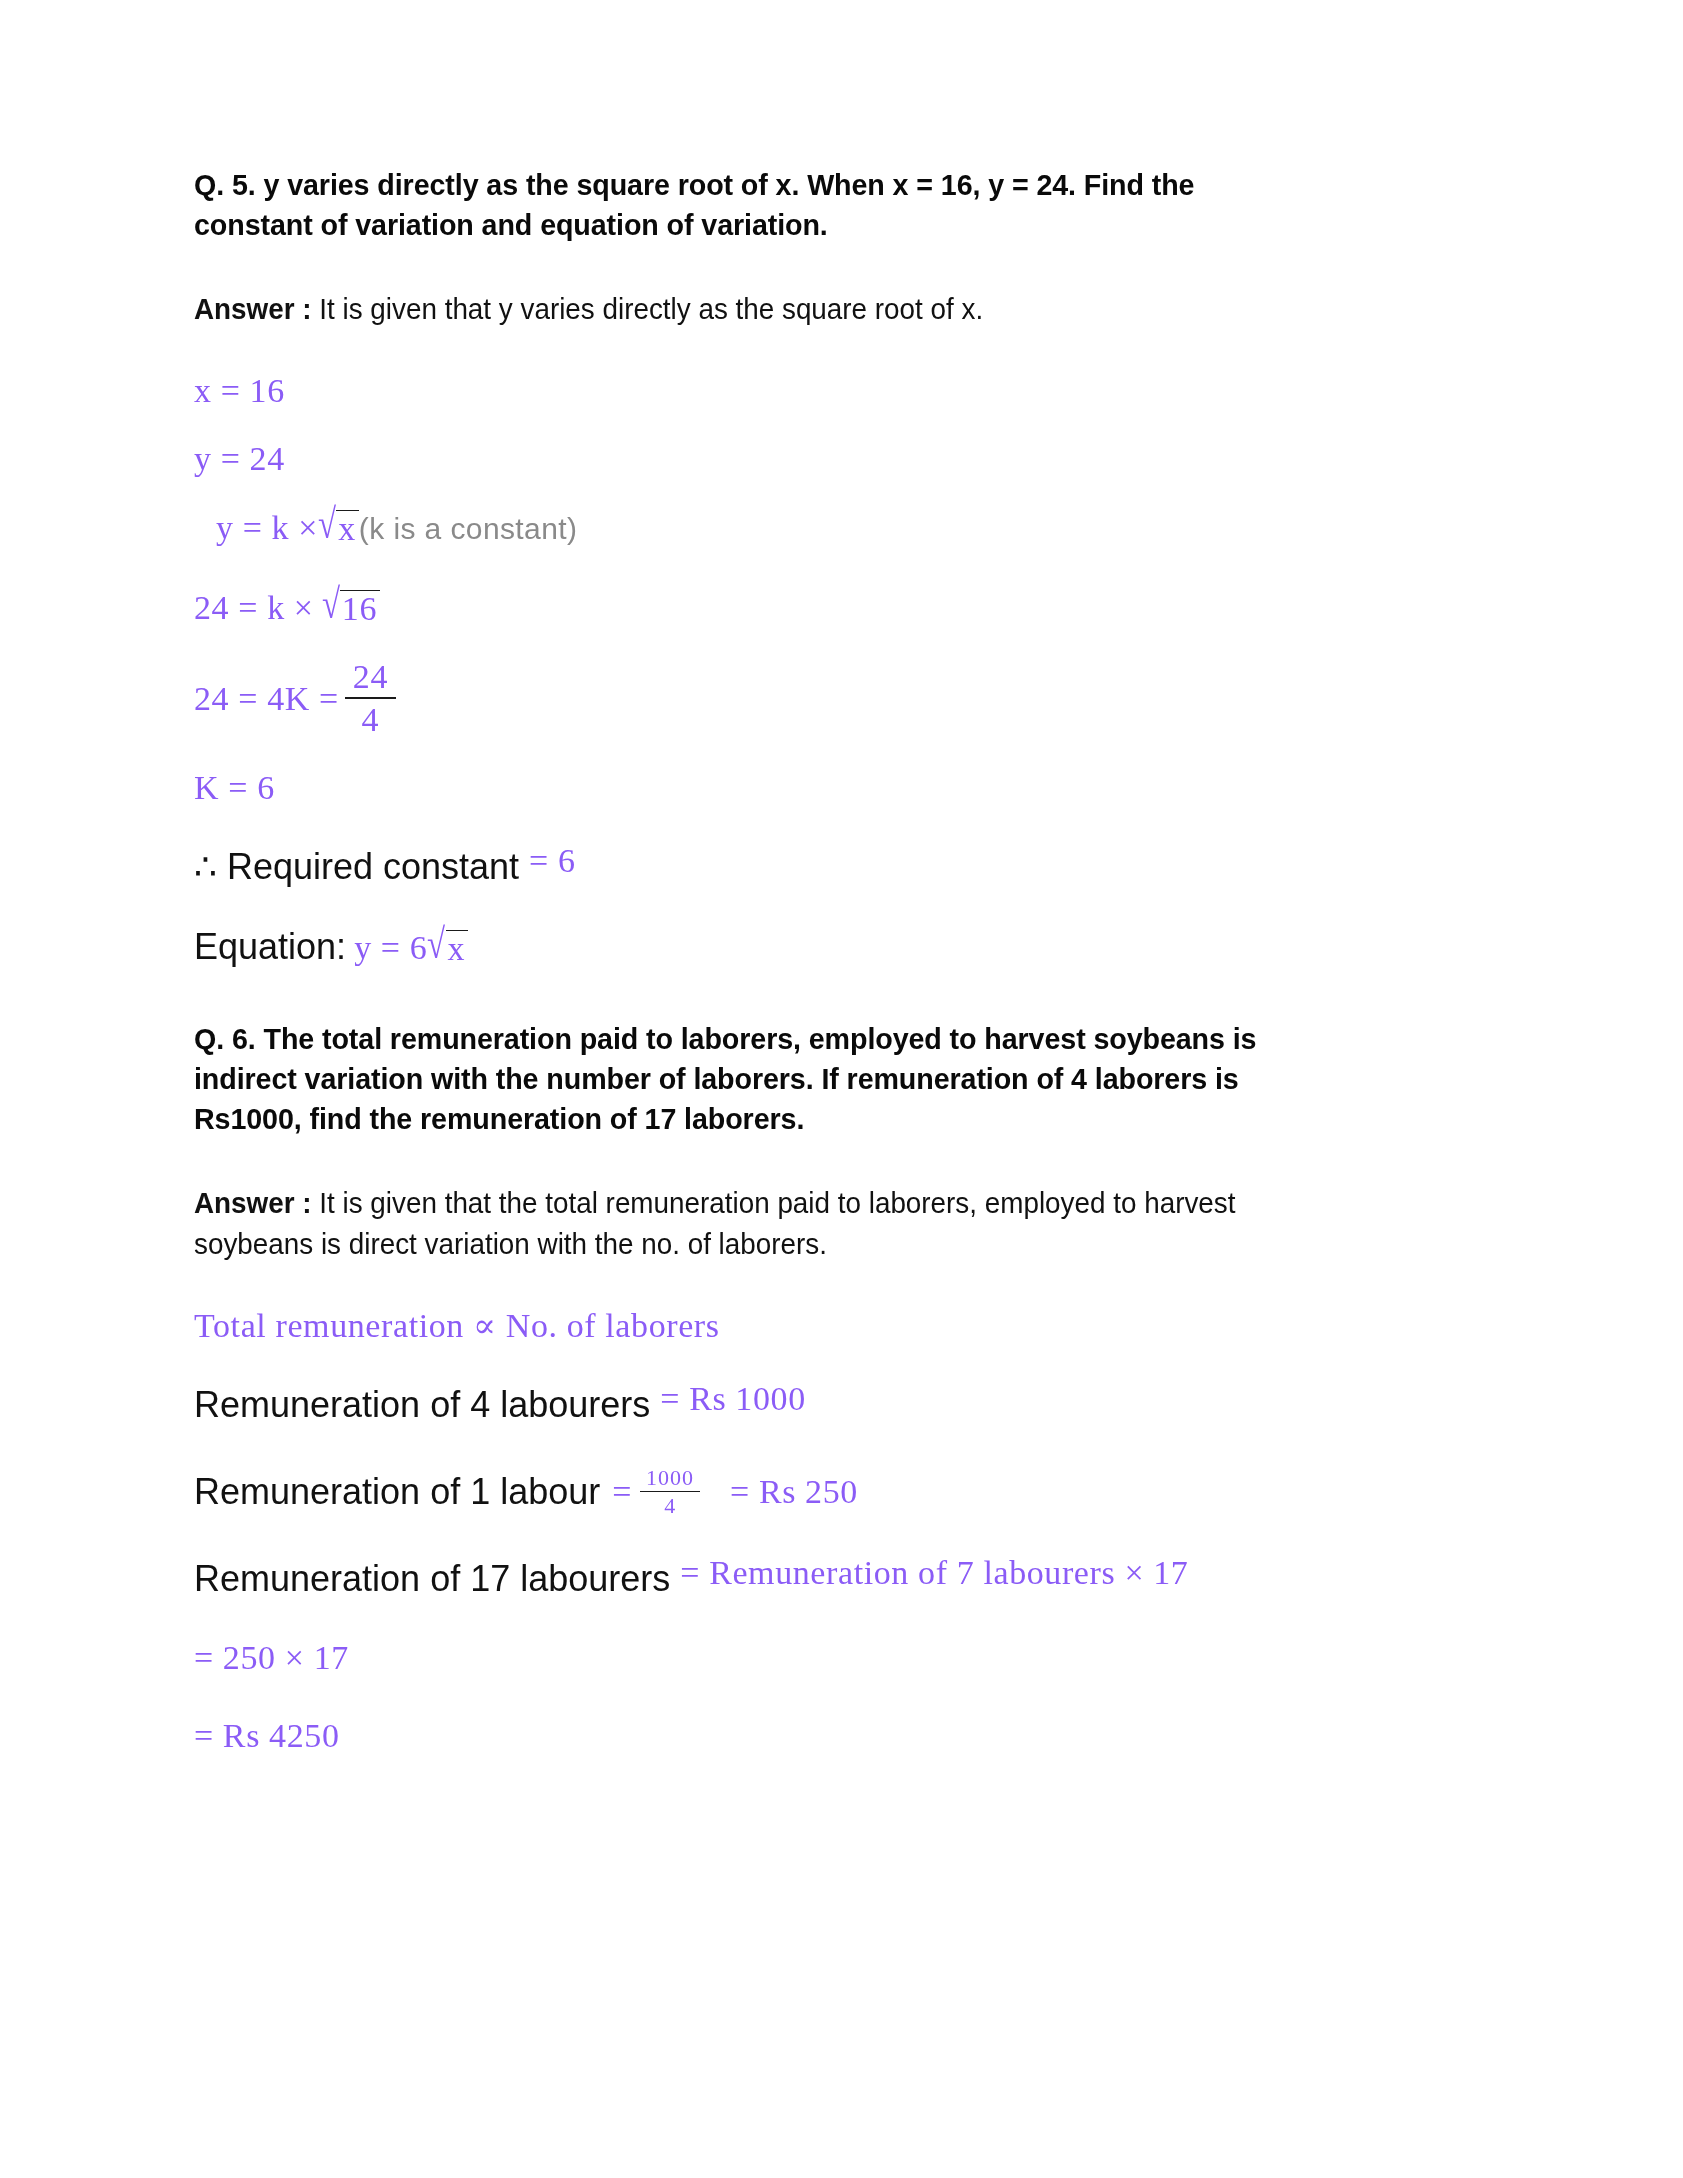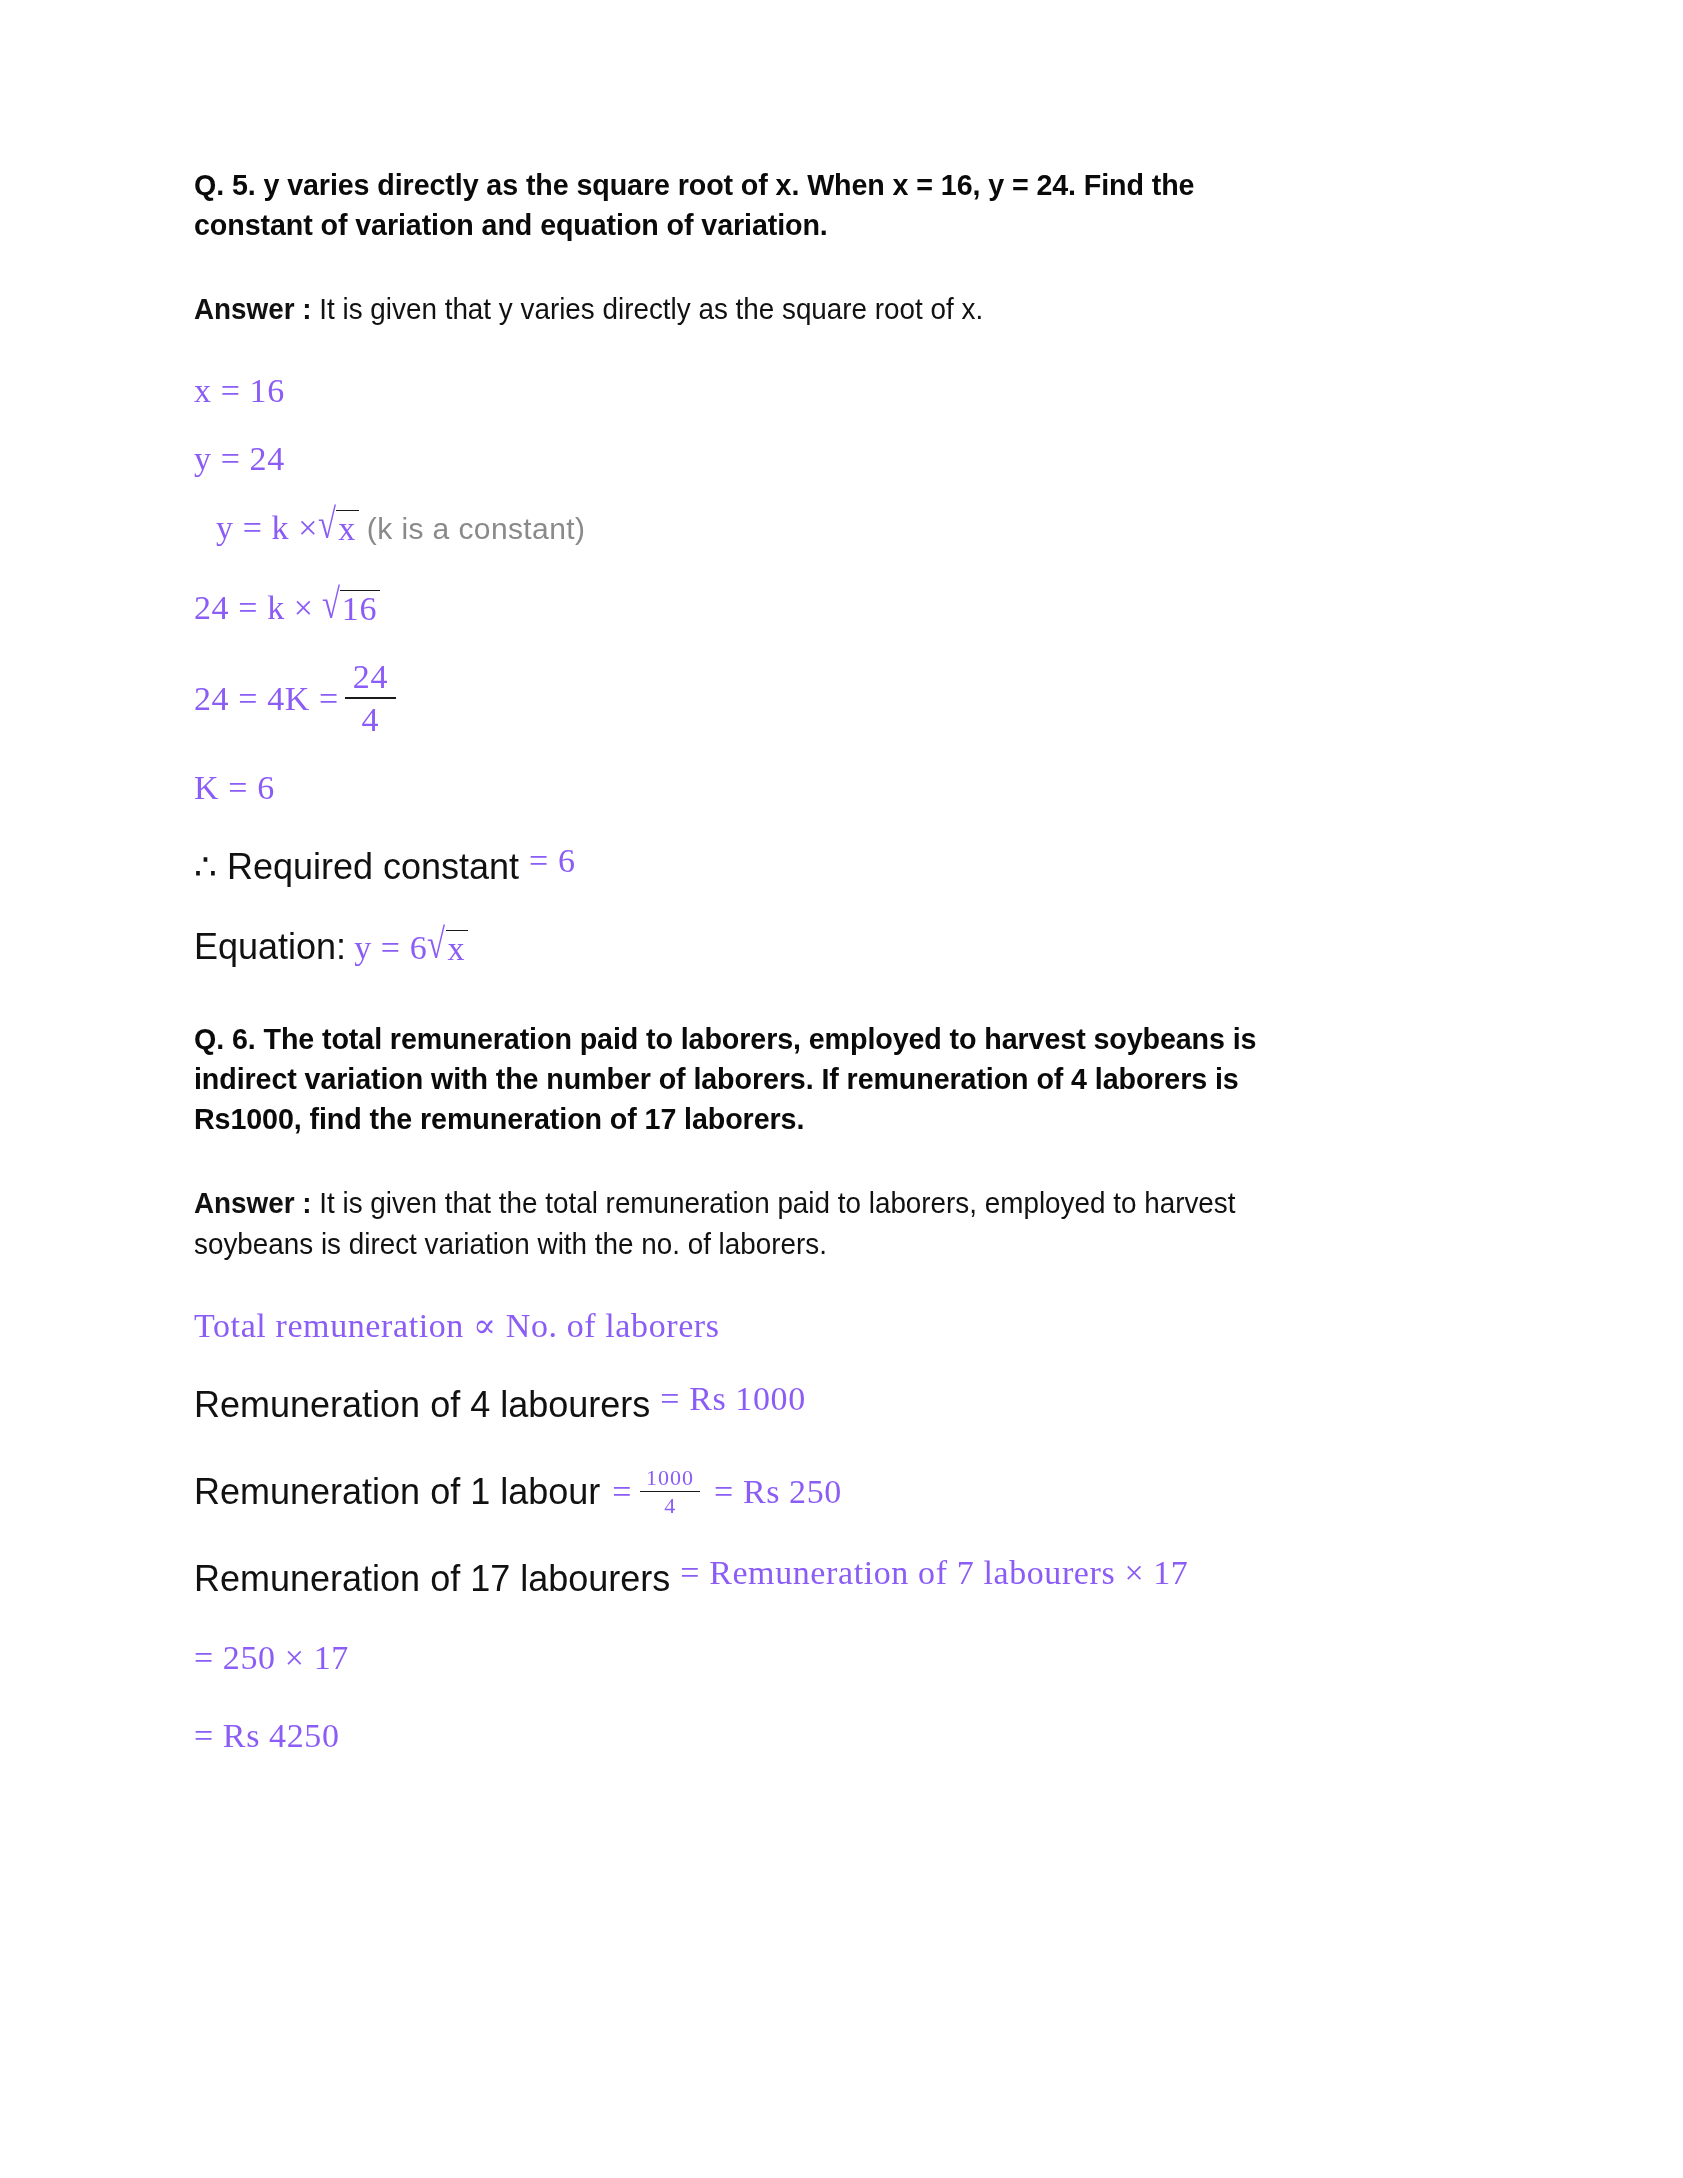--- a/index.html
+++ b/index.html
@@ -189,21 +189,21 @@
       </div>
 
       <div class="gap-m"></div>
 
       <div class="row indent-1">
         <span class="math">y = k ×</span>
         <span class="math radical">
           <span class="sign">√</span>
             <span class="rad-body">x</span>
         </span>
-        <span class="gray-note" style="margin-left:8px;">(k is a constant)</span>
+        <span class="gray-note" style="margin-left:0;">(k is a constant)</span>
       </div>
 
       <div class="gap-l"></div>
 
       <div class="row">
         <span class="math">24 = k ×</span>
         <span class="math radical" style="margin-left:8px;">
           <span class="sign">√</span>
             <span class="rad-body">16</span>
         </span>
@@ -279,21 +279,21 @@
 
       <div class="gap-l"></div>
 
       <div class="row mid">
         <span class="sans-label">Remuneration of 1 labour</span>
         <span class="math" style="margin-left:12px;">=</span>
         <span class="math frac tiny">
           <span class="num">1000</span>
           <span class="den">4</span>
         </span>
-        <span class="math" style="margin-left:6px;">=  Rs 250</span>
+        <span class="math" style="margin-left:22px;">=  Rs 250</span>
       </div>
 
       <div class="gap-l"></div>
 
       <div class="row">
         <span class="sans-label">Remuneration of 17 labourers</span>
         <span class="math raise" style="margin-left:10px;">= Remuneration of 7 labourers × 17</span>
       </div>
 
       <div class="gap-l"></div>

